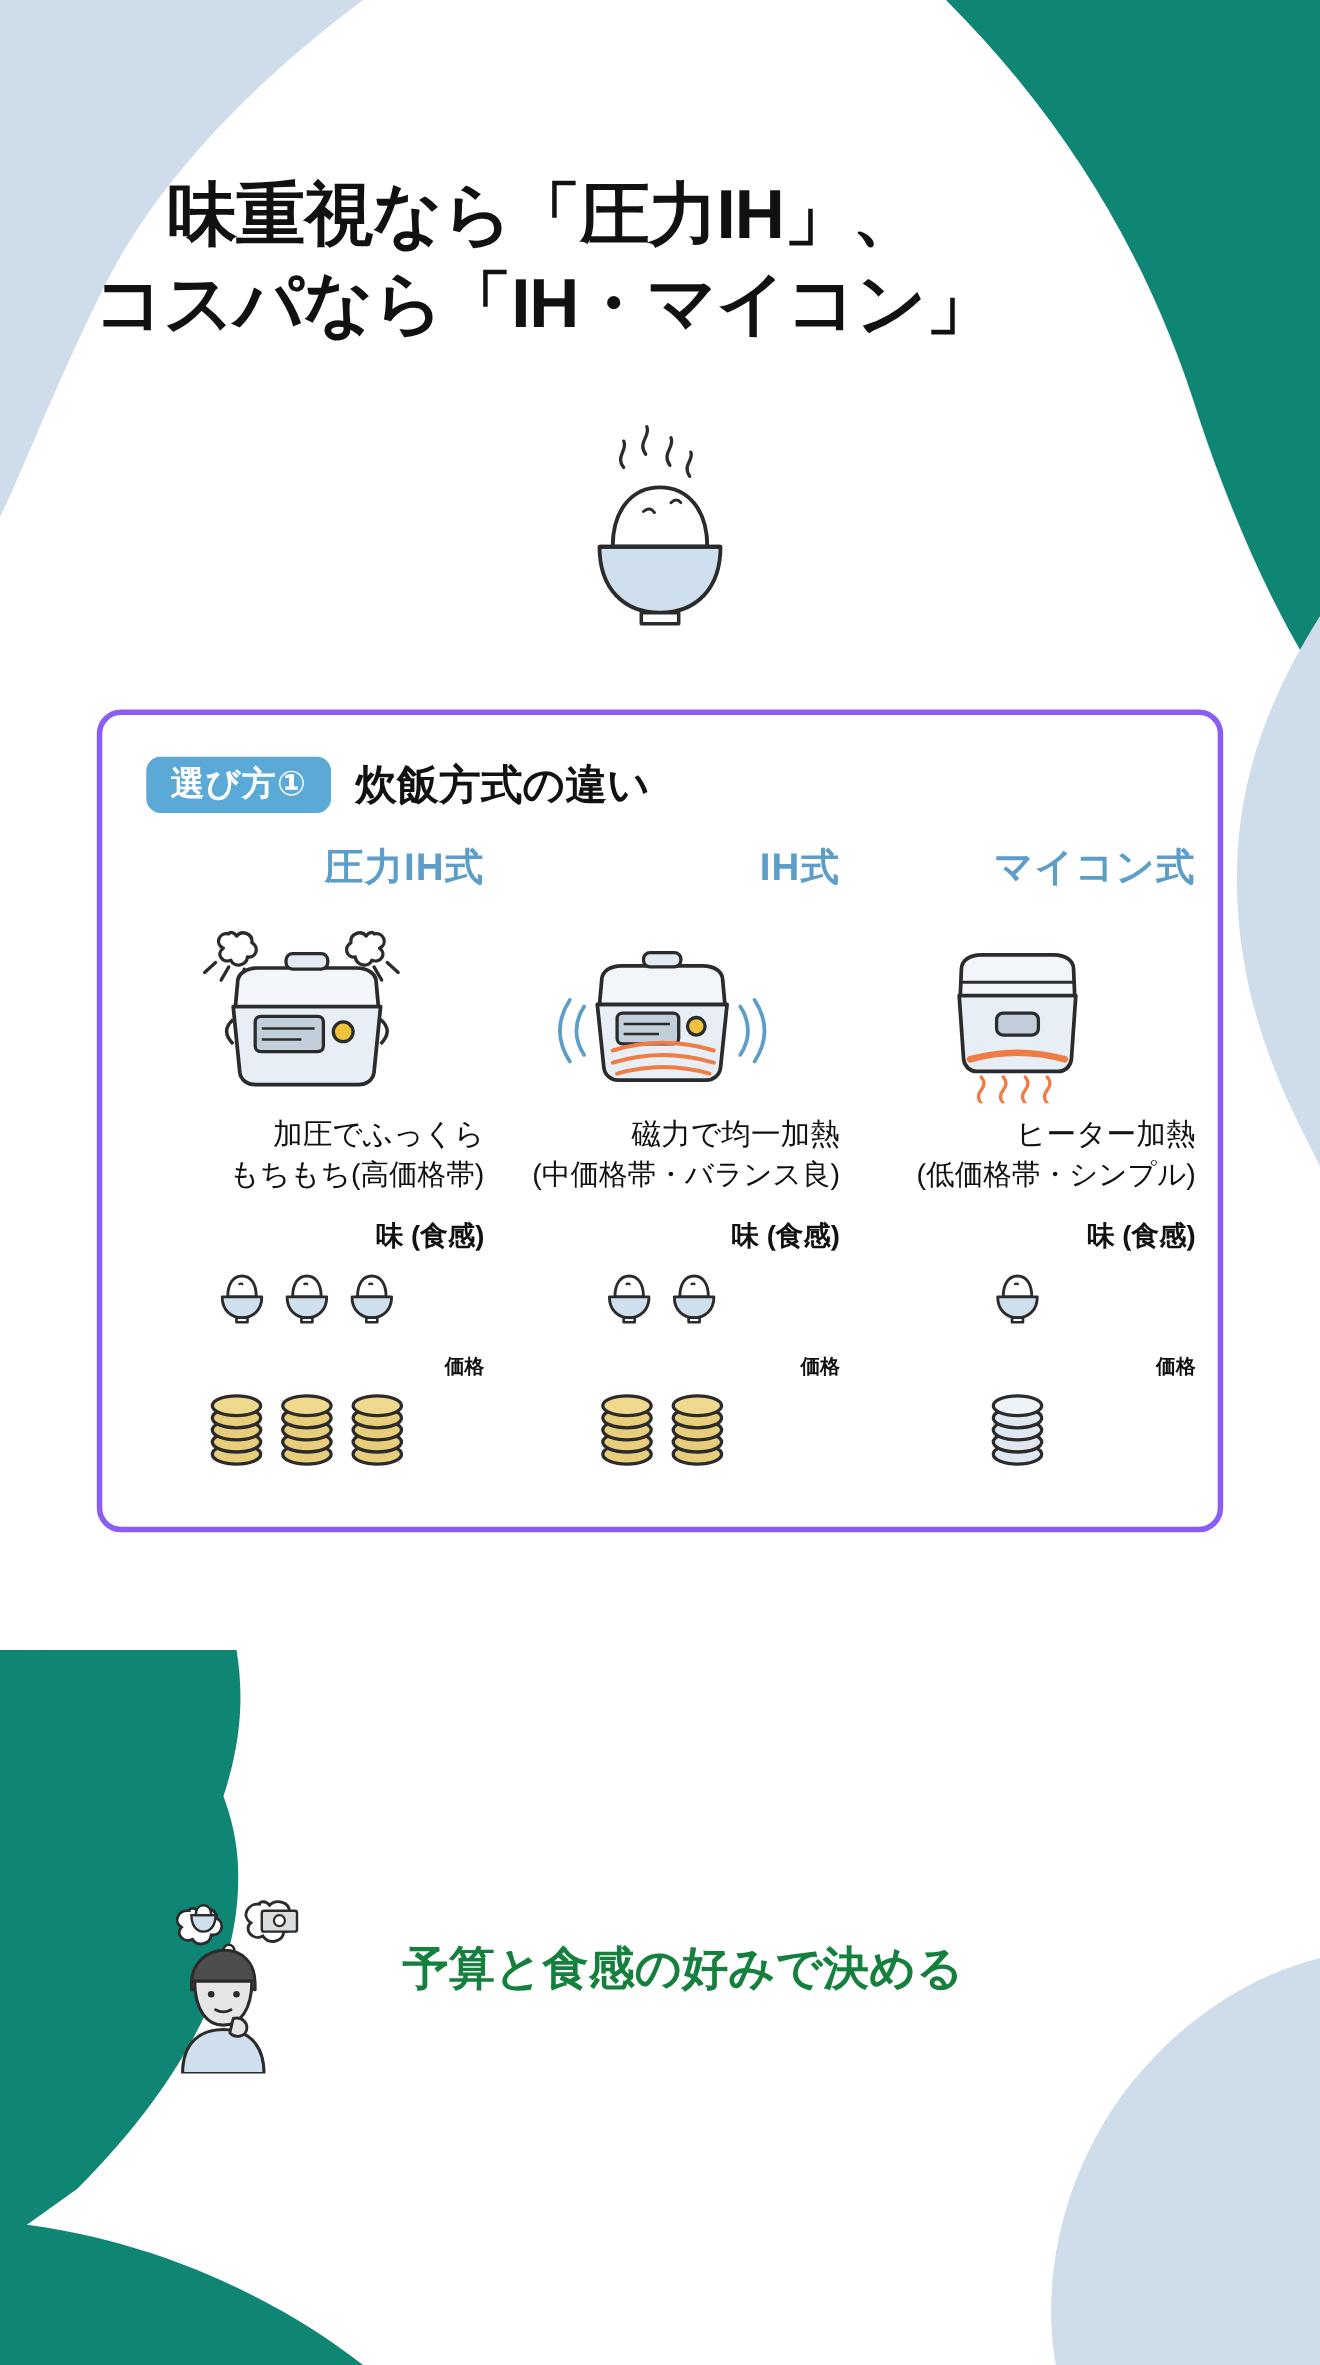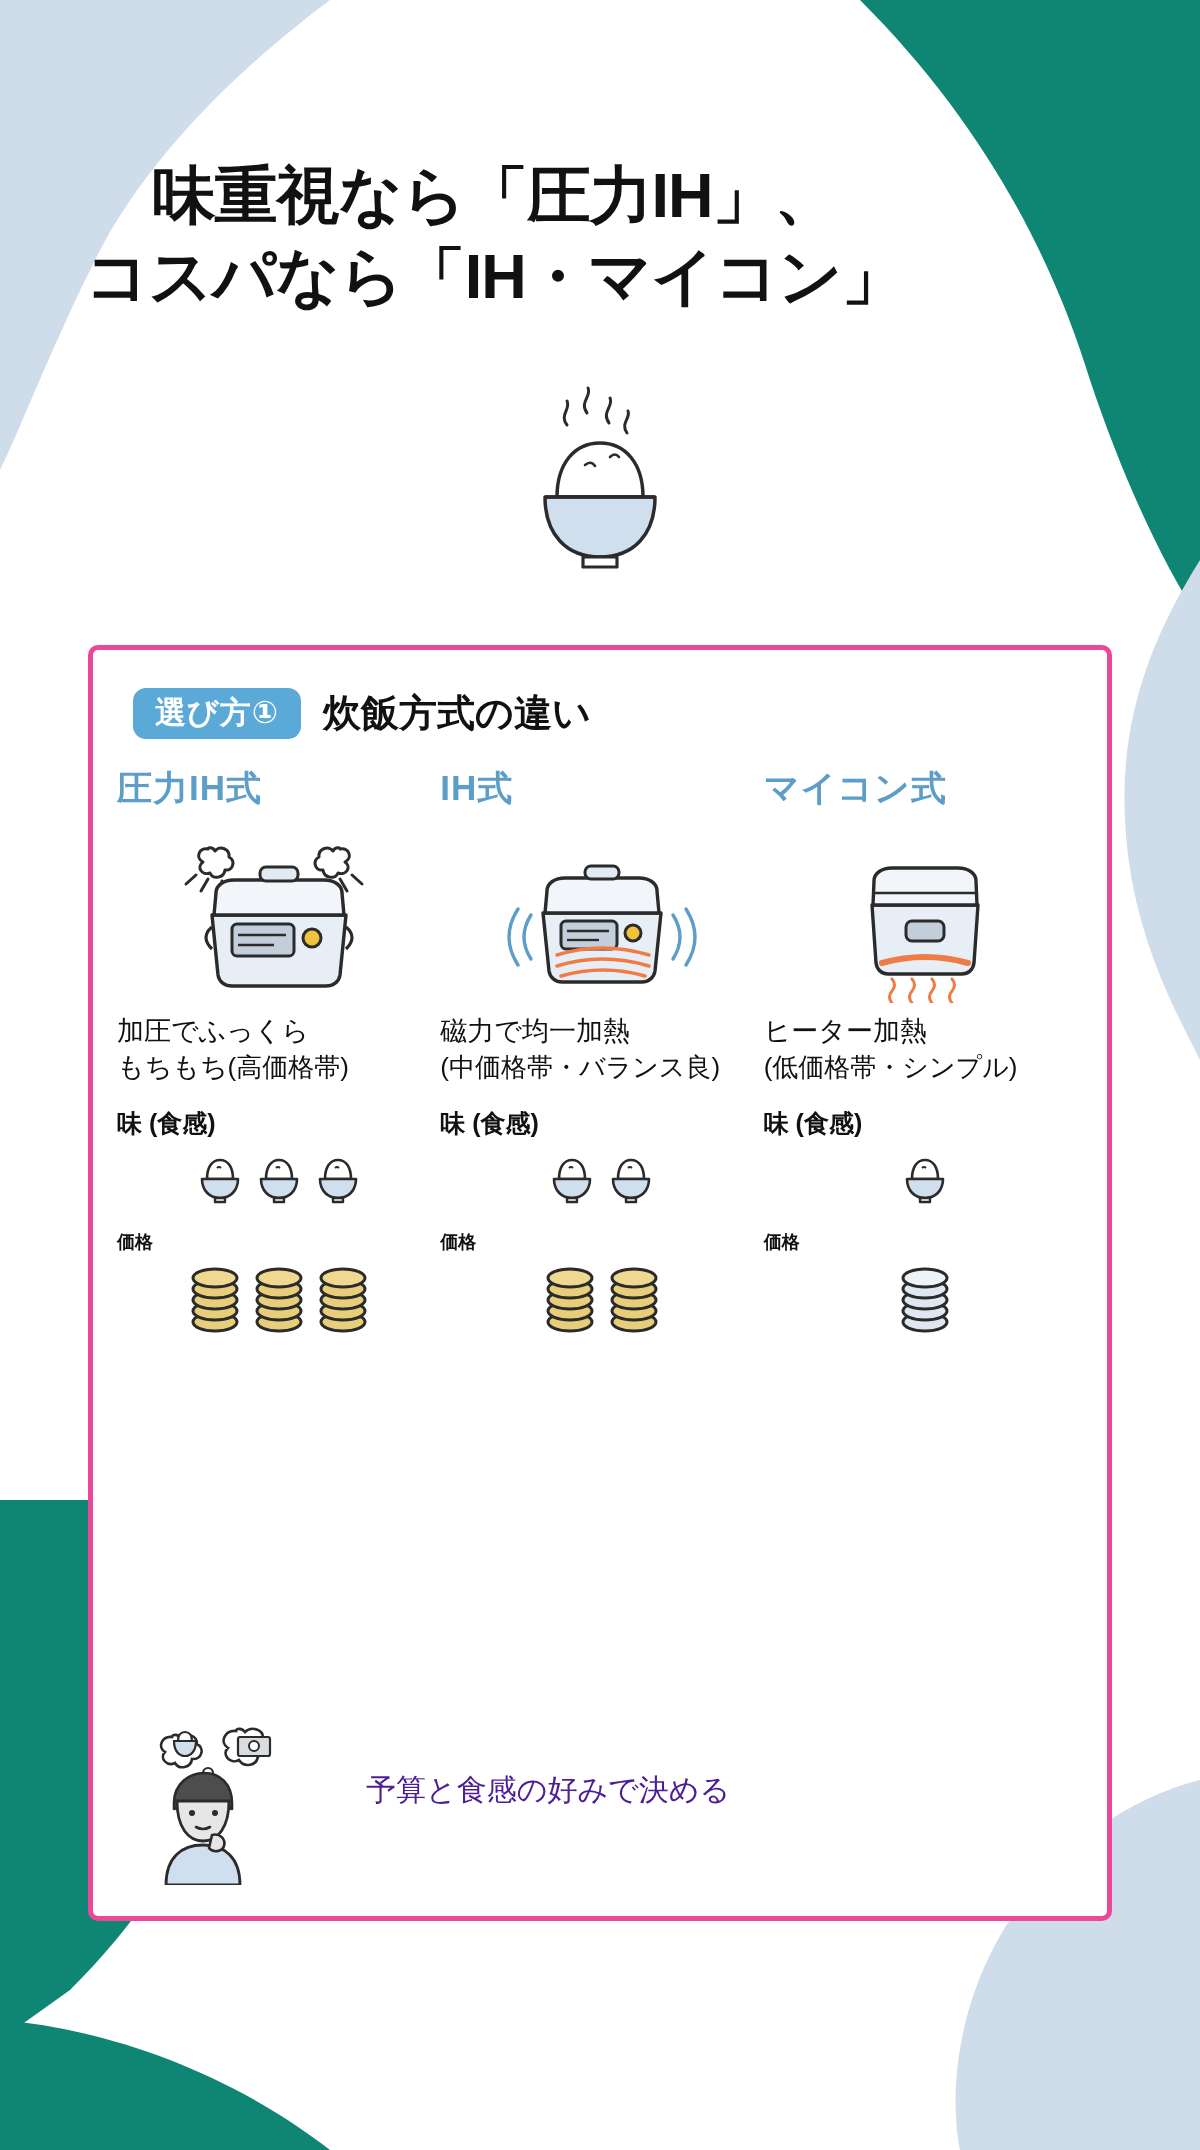--- a/index.html
+++ b/index.html
@@ -28,22 +28,22 @@
 
   
   .hero-bowl{
     position:absolute;left:0;top:385px;width:1200px;
     text-align:center;z-index:5;
   }
 
   
   .card{
     position:absolute;left:88px;top:645px;
-    width:1024px;height:1276px;
-    border:5px solid #ec4899;border-radius:10px;
+    width:1024px;height:748px;
+    border:5px solid #8b5cf6;border-radius:22px;
     background:#ffffff;
     box-sizing:border-box;
     z-index:6;
   }
 
   .card-head{
     position:absolute;left:40px;top:38px;
     display:flex;align-items:center;gap:22px;
   }
   .badge{
@@ -57,21 +57,21 @@
     font-size:38px;font-weight:bold;color:#111111;
     letter-spacing:0px;white-space:nowrap;
   }
 
   
   .cols{
     position:absolute;left:24px;top:115px;
     width:970px;
     display:flex;
   }
-  .col{flex:1 1 0;text-align:left;}
+  .col{flex:1 1 0;text-align:right;}
 
   .col-title{
     font-size:35px;font-weight:bold;color:#5d9ec9;
     letter-spacing:1px;white-space:nowrap;
     margin-bottom:6px;
   }
   .col-art{
     height:190px;
     display:flex;align-items:center;justify-content:center;
   }
@@ -100,21 +100,21 @@
     display:flex;align-items:flex-start;justify-content:center;gap:6px;
   }
 
   
   .footer{
     position:absolute;left:150px;top:1690px;
     width:960px;height:200px;
     display:flex;align-items:center;gap:26px;z-index:6;
   }
   .footer-text{
-    font-size:30px;font-weight:normal;color:#4c1d95;
+    font-size:42px;font-weight:bold;color:#15803d;
     letter-spacing:0px;white-space:nowrap;
   }
 </style>
 </head>
 <body>
 
 <svg id="bg" viewBox="0 0 1200 2150">
   <rect x="0" y="0" width="1200" height="2150" fill="#ffffff"></rect>
 
   <path d="M0,0 L330,0 C250,60 150,150 95,260 C50,350 20,430 0,470 Z" fill="#cfdcea"></path>

